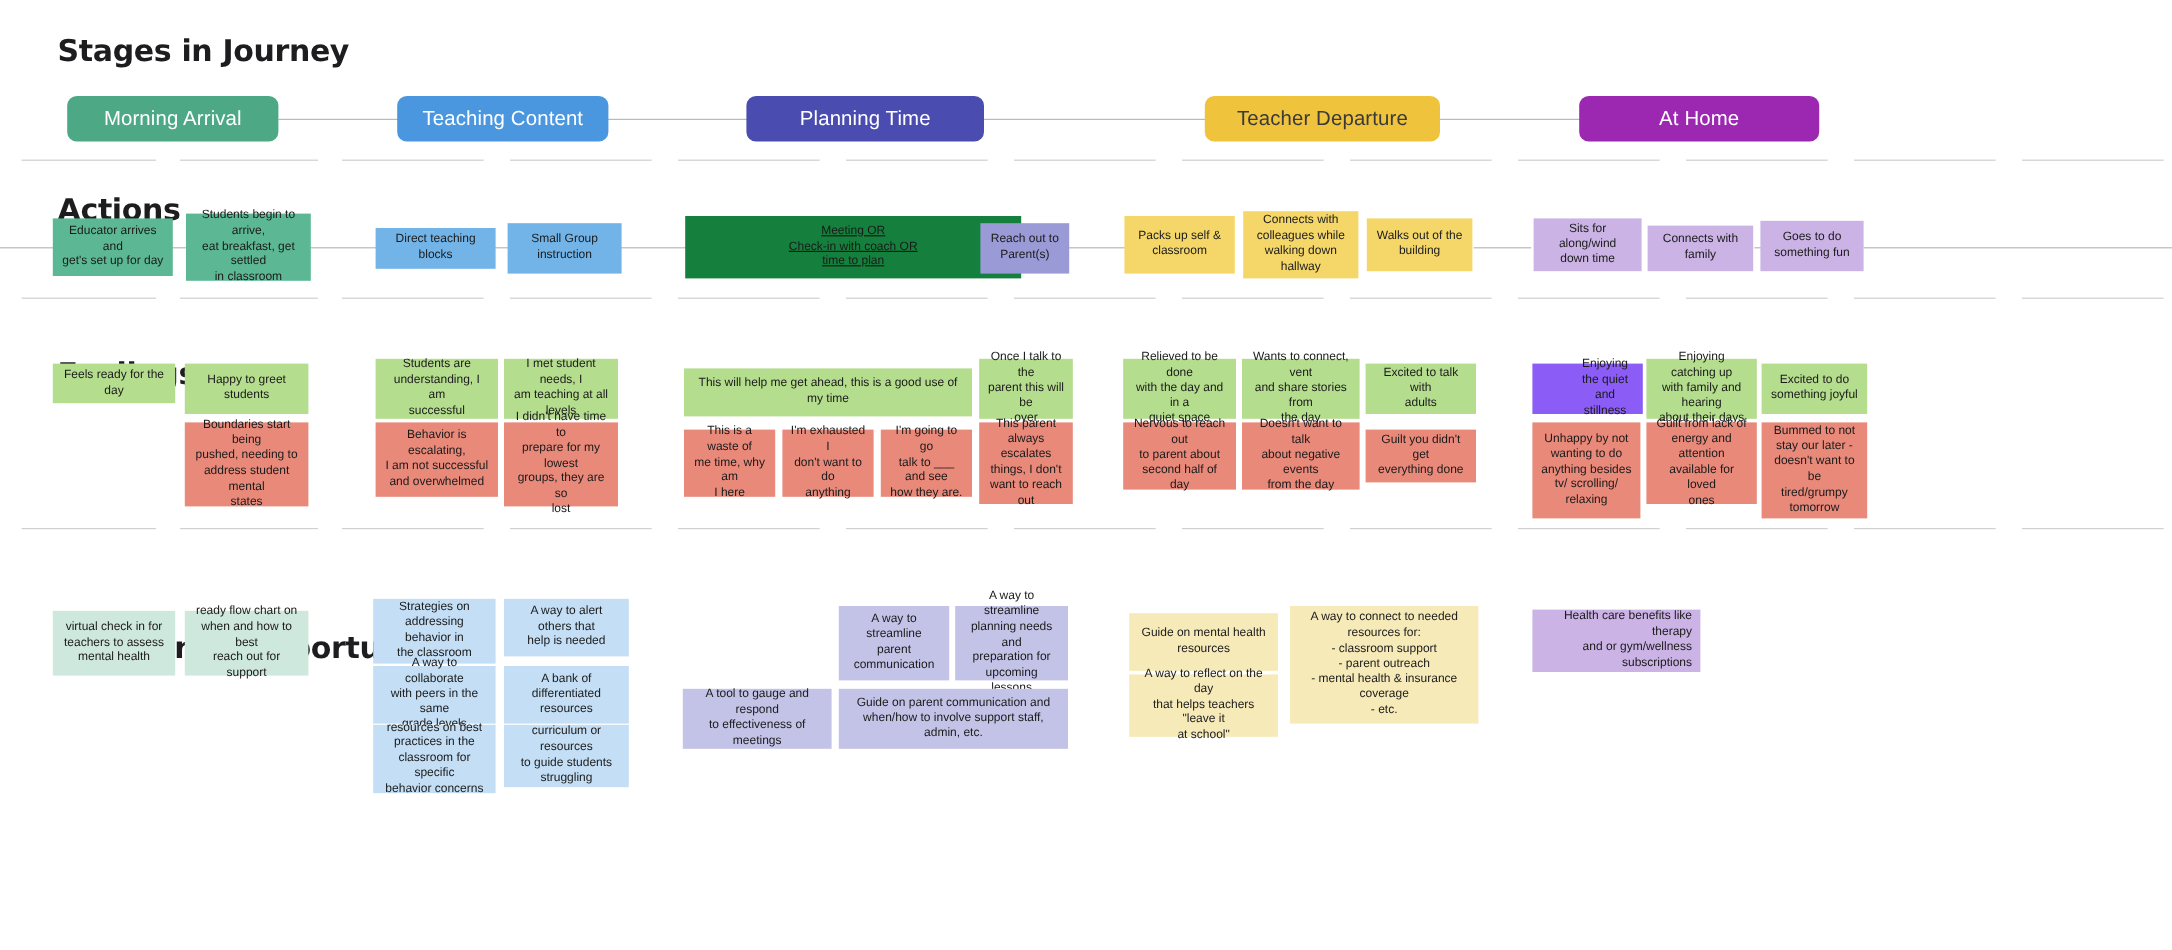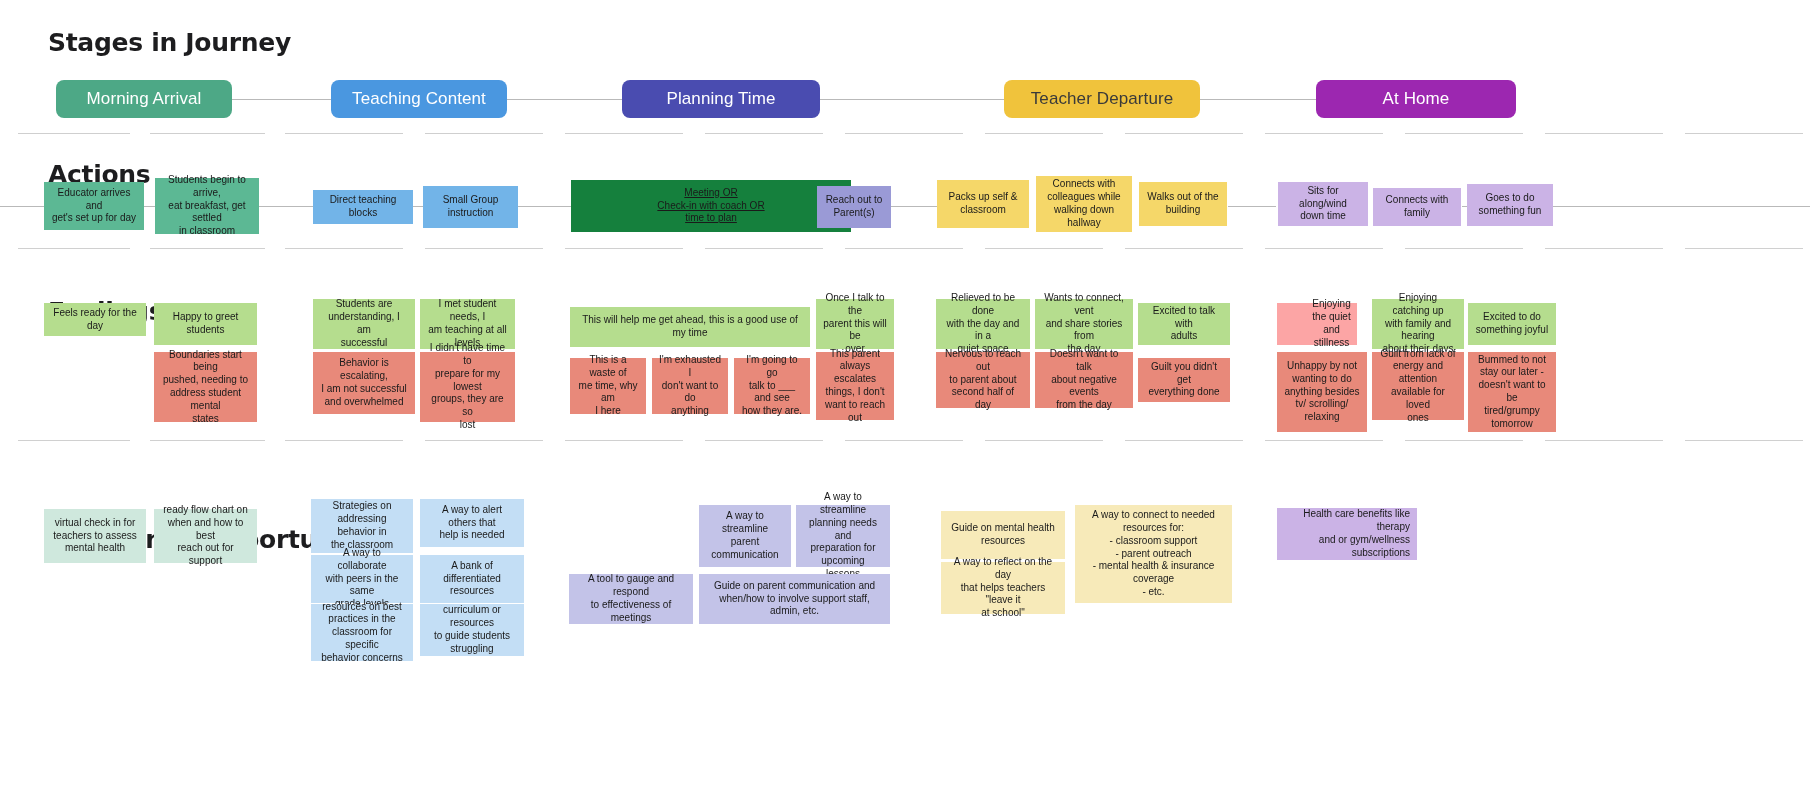--- a/index.html
+++ b/index.html
@@ -200,21 +200,21 @@
 parent this will be
 over</div>
   <div class="card sm" style="left:936px; top:299px; width:94px;  height:50px; background:#b5dd8e;">Relieved to be done
 with the day and in a
 quiet space</div>
   <div class="card sm" style="left:1035px; top:299px; width:98px; height:50px; background:#b5dd8e;">Wants to connect, vent
 and share stories from
 the day</div>
   <div class="card sm" style="left:1138px; top:303px; width:92px; height:42px; background:#b5dd8e;">Excited to talk with
 adults</div>
-  <div class="card sm" style="left:1277px; top:303px; width:80px; height:42px; background:#fca5a5;padding-left:36px;">Enjoying the quiet
+  <div class="card sm" style="left:1277px; top:303px; width:92px; height:42px; background:#8b5cf6;padding-left:36px;">Enjoying the quiet
 and stillness</div>
   <div class="card sm" style="left:1372px; top:299px; width:92px; height:50px; background:#b5dd8e;">Enjoying catching up
 with family and hearing
 about their days</div>
   <div class="card sm" style="left:1468px; top:303px; width:88px; height:42px; background:#b5dd8e;">Excited to do
 something joyful</div>
 
   <div class="card sm" style="left:154px; top:352px; width:103px; height:70px; background:#e8897a;">Boundaries start being
 pushed, needing to
 address student mental

